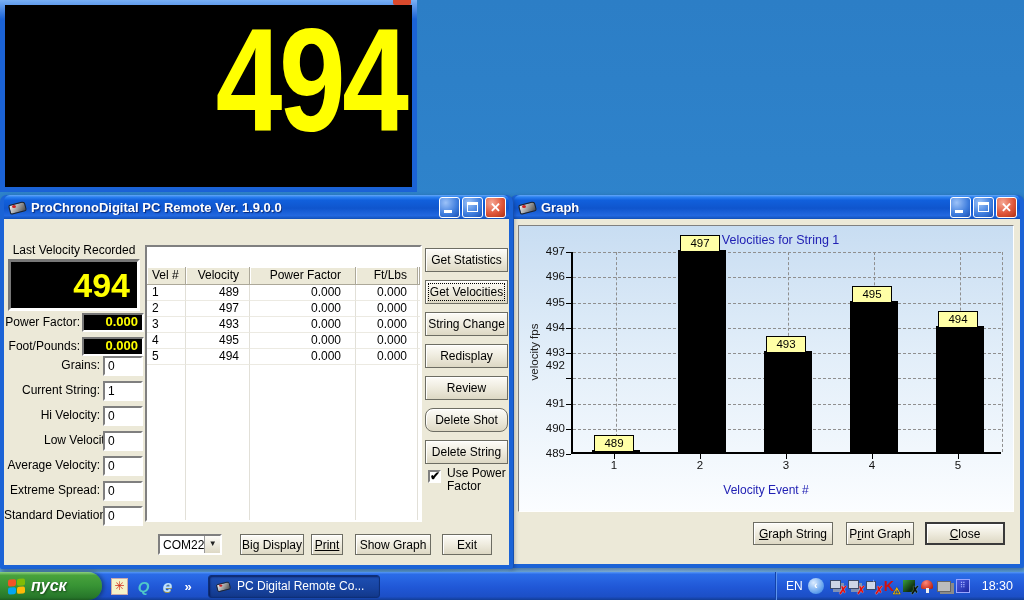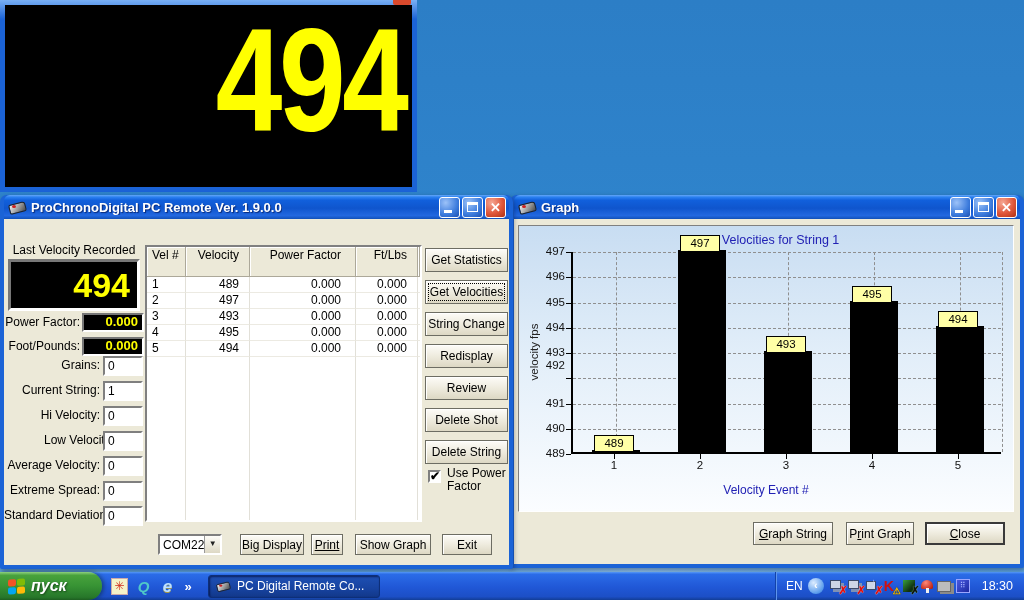--- a/index.html
+++ b/index.html
@@ -61,21 +61,21 @@
 
   .frow-label { position:absolute; font-size:12px; text-align:right; line-height:19px; white-space:nowrap; }
   .lcd-small { position:absolute; height:19px; font-size:13px; line-height:14px; padding-right:4px; }
   .inbox { position:absolute; height:20px; background:#fff; border:2px solid; border-color:#7f7f7f #fff #fff #7f7f7f;
     font-size:12px; line-height:16px; padding-left:3px; }
 
   
   #vtable { position:absolute; left:141px; top:7px; width:277px; height:277px; background:#fff;
     border:2px solid; border-color:#808080 #fff #fff #808080; overflow:hidden; }
   .trow { display:flex; height:16px; }
-  .trow.hdr { height:30px; }
+  .trow.hdr { height:18px;margin-top:20px; }
   .tc { font-size:12px; line-height:15px; border-right:1px solid #e2e0d8; overflow:hidden; flex:none; }
   .trow.hdr .tc { background:#ece9d8; border-right:1px solid #aca899; border-bottom:1px solid #aca899;
     box-shadow:inset 1px 1px 0 #fff; line-height:17px; }
   .tc.c0 { width:39px; padding-left:5px; }
   .tc.c1 { width:64px; text-align:right; padding-right:10px; }
   .tc.c2 { width:106px; text-align:right; padding-right:14px; }
   .tc.c3 { width:62px; text-align:right; padding-right:10px; }
   .tc.cf { flex:1; border-right:none; }
   .trow.data .tc { border-bottom:1px solid #eceae2; }
 
@@ -351,21 +351,21 @@
             <div class="tc cf"></div>
           </div>
         </div>
 
       <div id="sidebtns">
           <div class="btn" style="left: 421px; top: 10px; width: 83px; height: 24px;">Get Statistics</div>
           <div class="btn focused" style="left: 421px; top: 42px; width: 83px; height: 24px;">Get Velocities</div>
           <div class="btn" style="left: 421px; top: 74px; width: 83px; height: 24px;">String Change</div>
           <div class="btn" style="left: 421px; top: 106px; width: 83px; height: 24px;">Redisplay</div>
           <div class="btn" style="left: 421px; top: 138px; width: 83px; height: 24px;">Review</div>
-          <div class="btn" style="left: 421px; top: 170px; width: 83px; height: 24px;">Delete Shot</div>
+          <div class="btn" style="left: 421px; top: 170px; width: 83px; height: 24px; border-radius: 8px;">Delete Shot</div>
           <div class="btn" style="left: 421px; top: 202px; width: 83px; height: 24px;">Delete String</div>
         </div>
 
       <span class="cb-box">✔</span>
       <span class="cb-label">Use Power Factor</span>
 
       <div class="combo">
         <span class="cval">COM22</span>
         <span class="carrow">▼</span>
       </div>

